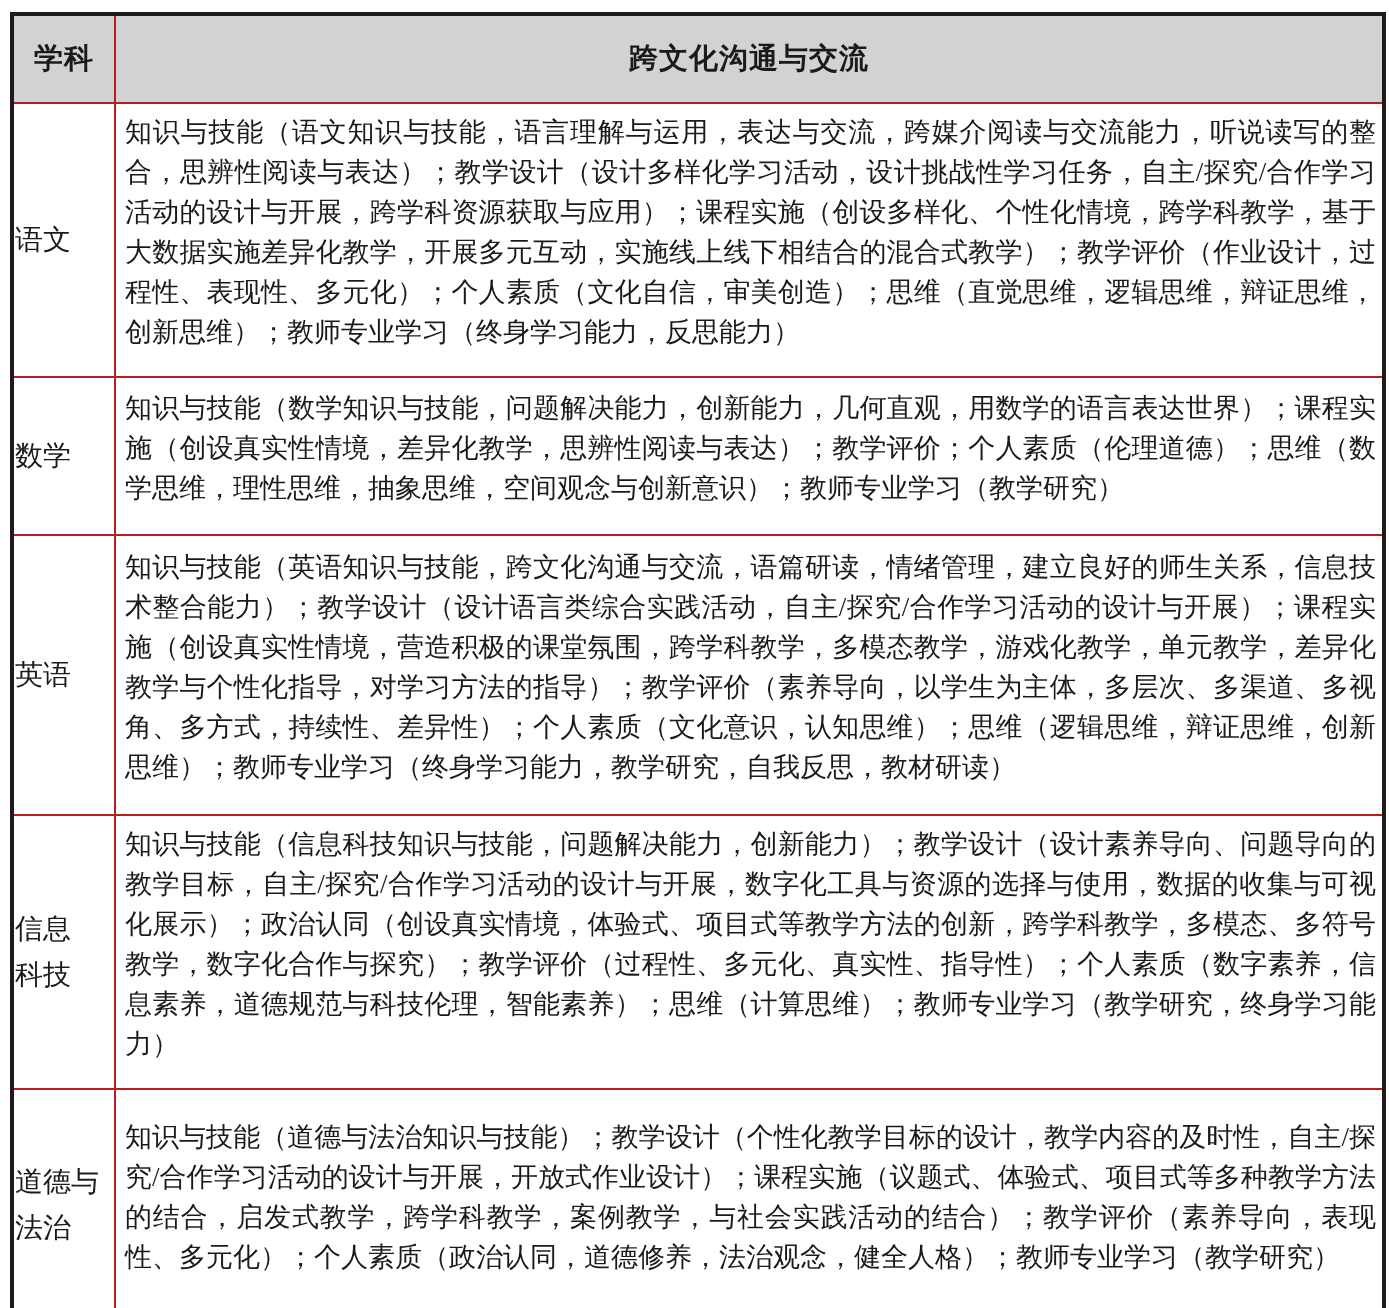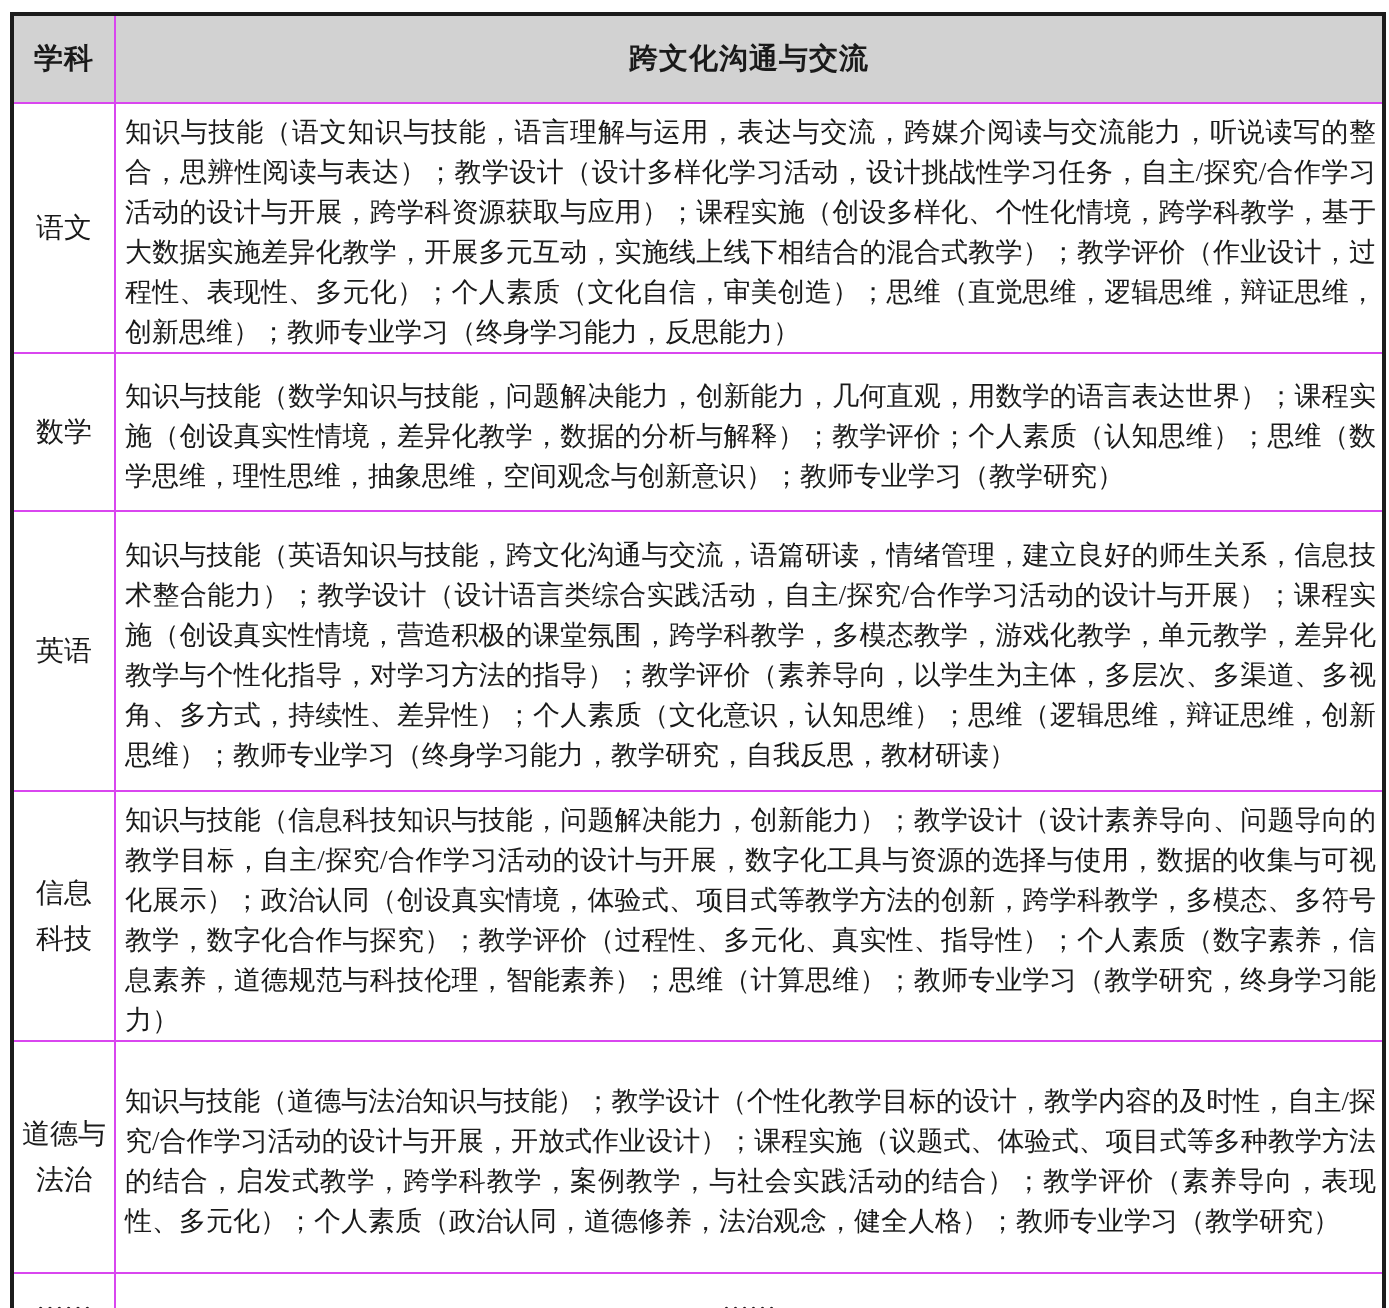--- a/index.html
+++ b/index.html
@@ -18,47 +18,47 @@
   }
   table.req-table {
     width: 1376px;
     border-collapse: collapse;
     table-layout: fixed;
     border: 4px solid #1c1c1c;
   }
   table.req-table col.col-subject { width: 103px; }
   table.req-table th,
   table.req-table td {
-    border: 2px solid #d946ef;
+    border: 2px solid #b91c1c;
     box-sizing: border-box;
   }
   thead th {
     background: #d2d2d2;
     height: 89px;
     font-family: "Liberation Sans", sans-serif;
     font-weight: bold;
     font-size: 29px;
     text-align: center;
     vertical-align: middle;
     letter-spacing: 1px;
   }
   td.subject-cell {
-    text-align: center;
+    text-align: left;
     vertical-align: middle;
     font-size: 28px;
     line-height: 46px;
     white-space: pre-line;
   }
   td.req-cell {
     vertical-align: middle;
     text-align: justify;
     text-justify: inter-ideograph;
     font-size: 27px;
     line-height: 40px;
-    padding: 8px 6px 0 9px;
+    padding: 8px 6px 24px 9px;
   }
   td.req-cell.centered {
     text-align: center;
     padding: 0 6px;
   }
   tr.row-yuwen    { height: 232px; }
   tr.row-shuxue   { height: 158px; }
   tr.row-yingyu   { height: 280px; }
   tr.row-xinxi    { height: 225px; }
   tr.row-daode    { height: 232px; }
@@ -79,21 +79,21 @@
         <th>跨文化沟通与交流</th>
       </tr>
     </thead>
     <tbody>
       <tr class="row-yuwen">
         <td class="subject-cell">语文</td>
         <td class="req-cell">知识与技能（语文知识与技能，语言理解与运用，表达与交流，跨媒介阅读与交流能力，听说读写的整合，思辨性阅读与表达）；教学设计（设计多样化学习活动，设计挑战性学习任务，自主/探究/合作学习活动的设计与开展，跨学科资源获取与应用）；课程实施（创设多样化、个性化情境，跨学科教学，基于大数据实施差异化教学，开展多元互动，实施线上线下相结合的混合式教学）；教学评价（作业设计，过程性、表现性、多元化）；个人素质（文化自信，审美创造）；思维（直觉思维，逻辑思维，辩证思维，创新思维）；教师专业学习（终身学习能力，反思能力）</td>
       </tr>
       <tr class="row-shuxue">
         <td class="subject-cell">数学</td>
-        <td class="req-cell">知识与技能（数学知识与技能，问题解决能力，创新能力，几何直观，用数学的语言表达世界）；课程实施（创设真实性情境，差异化教学，数据的分析与解释）；教学评价；个人素质（认知思维）；思维（数学思维，理性思维，抽象思维，空间观念与创新意识）；教师专业学习（教学研究）</td>
+        <td class="req-cell">知识与技能（数学知识与技能，问题解决能力，创新能力，几何直观，用数学的语言表达世界）；课程实施（创设真实性情境，差异化教学，思辨性阅读与表达）；教学评价；个人素质（伦理道德）；思维（数学思维，理性思维，抽象思维，空间观念与创新意识）；教师专业学习（教学研究）</td>
       </tr>
       <tr class="row-yingyu">
         <td class="subject-cell">英语</td>
         <td class="req-cell">知识与技能（英语知识与技能，跨文化沟通与交流，语篇研读，情绪管理，建立良好的师生关系，信息技术整合能力）；教学设计（设计语言类综合实践活动，自主/探究/合作学习活动的设计与开展）；课程实施（创设真实性情境，营造积极的课堂氛围，跨学科教学，多模态教学，游戏化教学，单元教学，差异化教学与个性化指导，对学习方法的指导）；教学评价（素养导向，以学生为主体，多层次、多渠道、多视角、多方式，持续性、差异性）；个人素质（文化意识，认知思维）；思维（逻辑思维，辩证思维，创新思维）；教师专业学习（终身学习能力，教学研究，自我反思，教材研读）</td>
       </tr>
       <tr class="row-xinxi">
         <td class="subject-cell">信息
 科技</td>
         <td class="req-cell">知识与技能（信息科技知识与技能，问题解决能力，创新能力）；教学设计（设计素养导向、问题导向的教学目标，自主/探究/合作学习活动的设计与开展，数字化工具与资源的选择与使用，数据的收集与可视化展示）；政治认同（创设真实情境，体验式、项目式等教学方法的创新，跨学科教学，多模态、多符号教学，数字化合作与探究）；教学评价（过程性、多元化、真实性、指导性）；个人素质（数字素养，信息素养，道德规范与科技伦理，智能素养）；思维（计算思维）；教师专业学习（教学研究，终身学习能力）</td>
       </tr>

